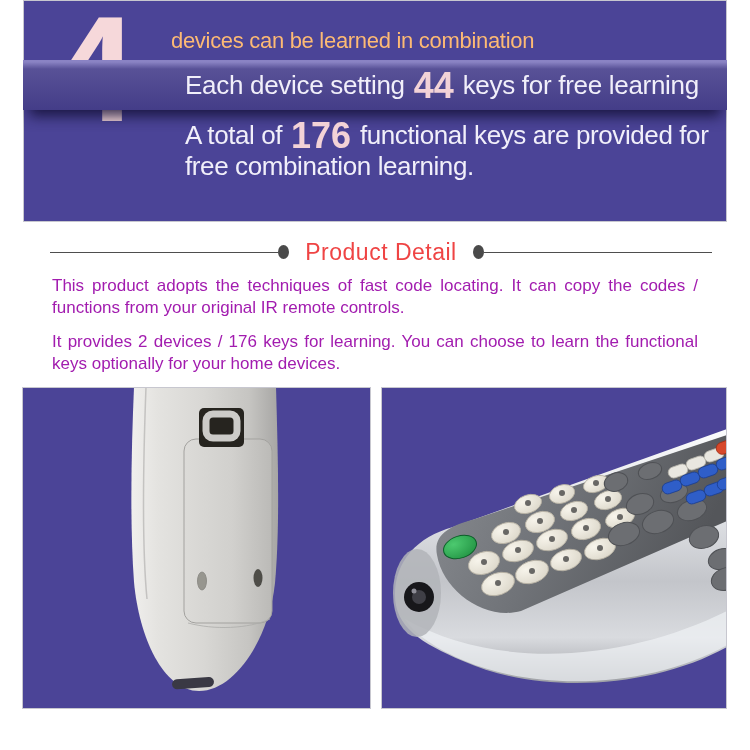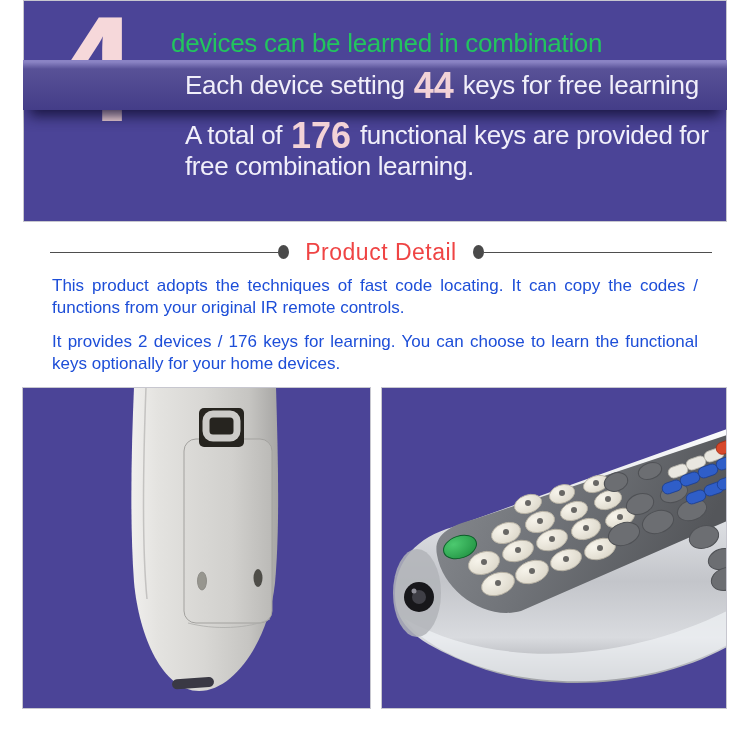--- a/index.html
+++ b/index.html
@@ -13,21 +13,21 @@
     position:relative;margin:0 23px;height:222px;background:#4b4497;
     outline:1px solid #c7c7cf;outline-offset:-1px;overflow:hidden;
   }
   .big4{
     position:absolute;left:30px;top:-6px;
     font-size:150px;font-weight:bold;line-height:1;color:#f6d8da;
     letter-spacing:-4px;
   }
   .b-line1{
     position:absolute;left:148px;top:28px;
-    font-size:26px;color:#22c55e;white-space:nowrap;letter-spacing:-0.3px;
+    font-size:22px;color:#fdba74;white-space:nowrap;letter-spacing:-0.3px;
   }
   .band2{
     position:absolute;left:0;right:0;top:60px;height:50px;
     background:linear-gradient(180deg,#8a83c4 0px,#8a83c4 2px,#585197 18%,#443d88 100%);
     box-shadow:0 12px 14px -6px rgba(18,14,52,0.85);
   }
   .b-line2{
     position:absolute;left:162px;top:0;line-height:50px;
     font-size:26px;color:#f1effa;white-space:nowrap;letter-spacing:-0.3px;
   }
@@ -45,21 +45,21 @@
   }
   .h-line{flex:1;height:1px;background:#4e4e4e;}
   .h-dot{width:11px;height:14px;border-radius:50%;background:#4a4a4a;flex:0 0 auto;}
   .h-title{
     font-size:23px;color:#ef4444;padding:0 16px;white-space:nowrap;
     letter-spacing:0.5px;font-weight:400;
   }
   
   .content{margin:6px 52px 0 52px;}
   .content p{
-    margin:0 0 12px 0;font-size:17px;line-height:22px;color:#1d4ed8;
+    margin:0 0 12px 0;font-size:17px;line-height:22px;color:#a21caf;
     text-align:justify;
   }
   
   .gallery{display:flex;margin:3px 23px 0 22px;height:322px;}
   .panel{background:#4b4497;outline:1px solid #c7c7cf;outline-offset:-1px;}
   .panel.left{width:349px;margin-right:10px;}
   .panel.right{width:346px;}
   .panel svg{display:block;}
 </style>
 </head>

